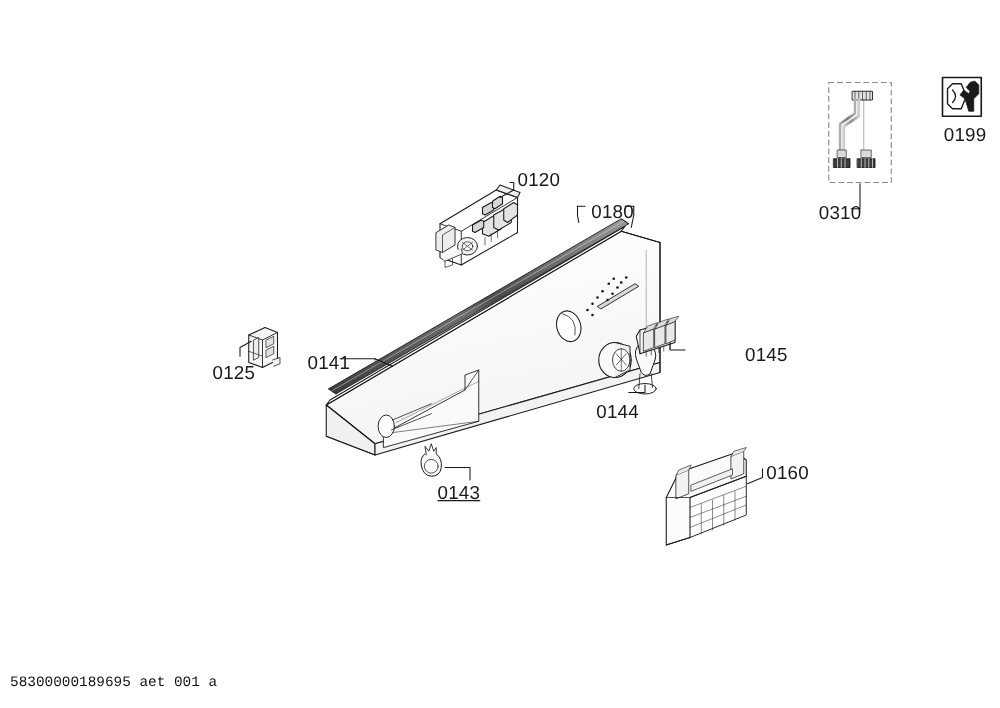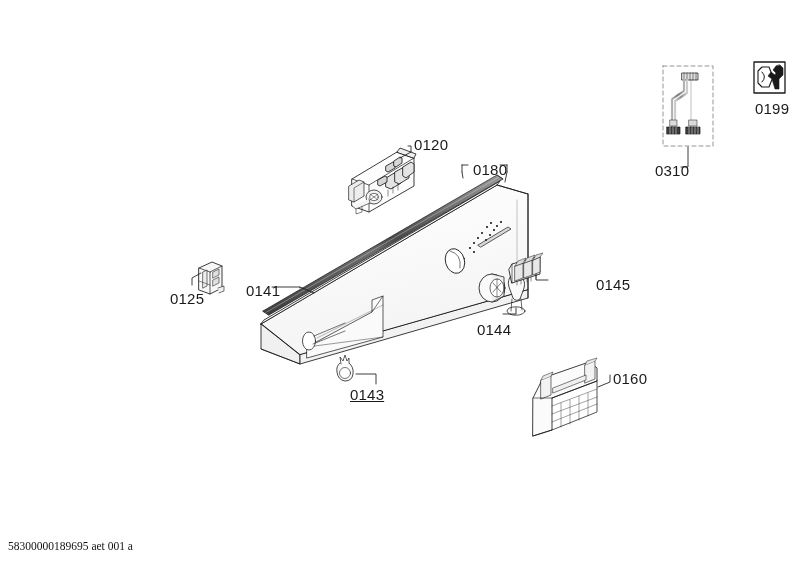--- a/index.html
+++ b/index.html
@@ -17,21 +17,21 @@
     font-family:"Liberation Sans", sans-serif;
     font-size:15px;
     color:#1a1a1a;
     letter-spacing:0.2px;
     white-space:nowrap;
     line-height:1;
   }
   #footer{
     position:absolute;
     left:8px;top:540px;
-    font-family:Liberation Serif, serif;
+    font-family:Liberation Mono, monospace;
     font-size:11.5px;
     color:#111111;
     white-space:nowrap;
   }
 </style>
 </head>
 <body>
 
 <div id="stage">
 

